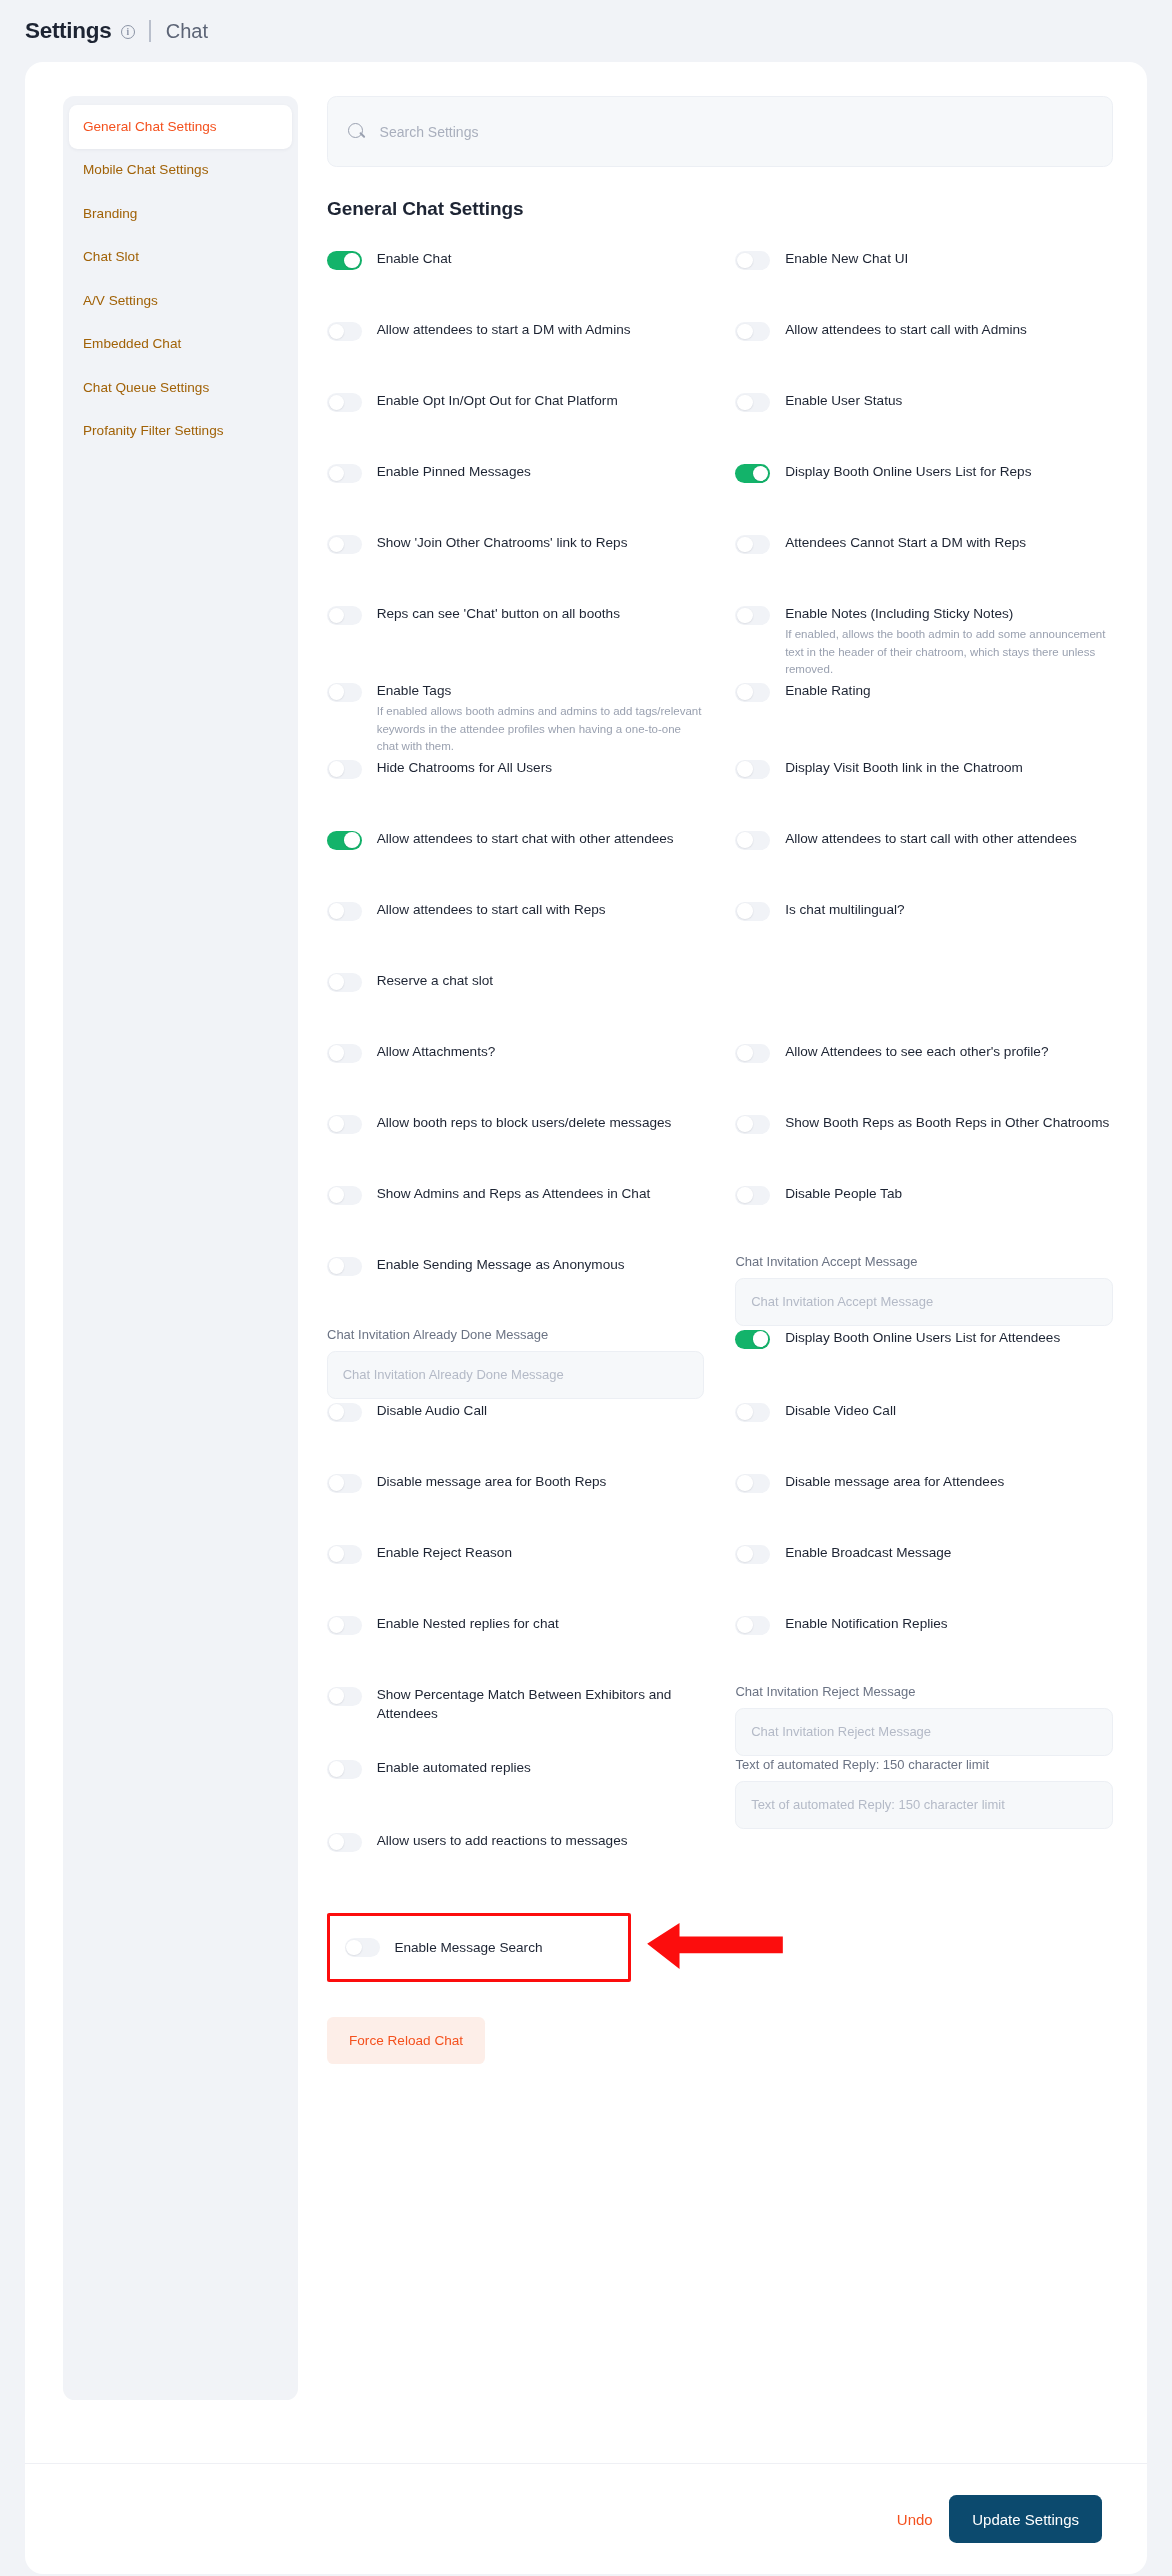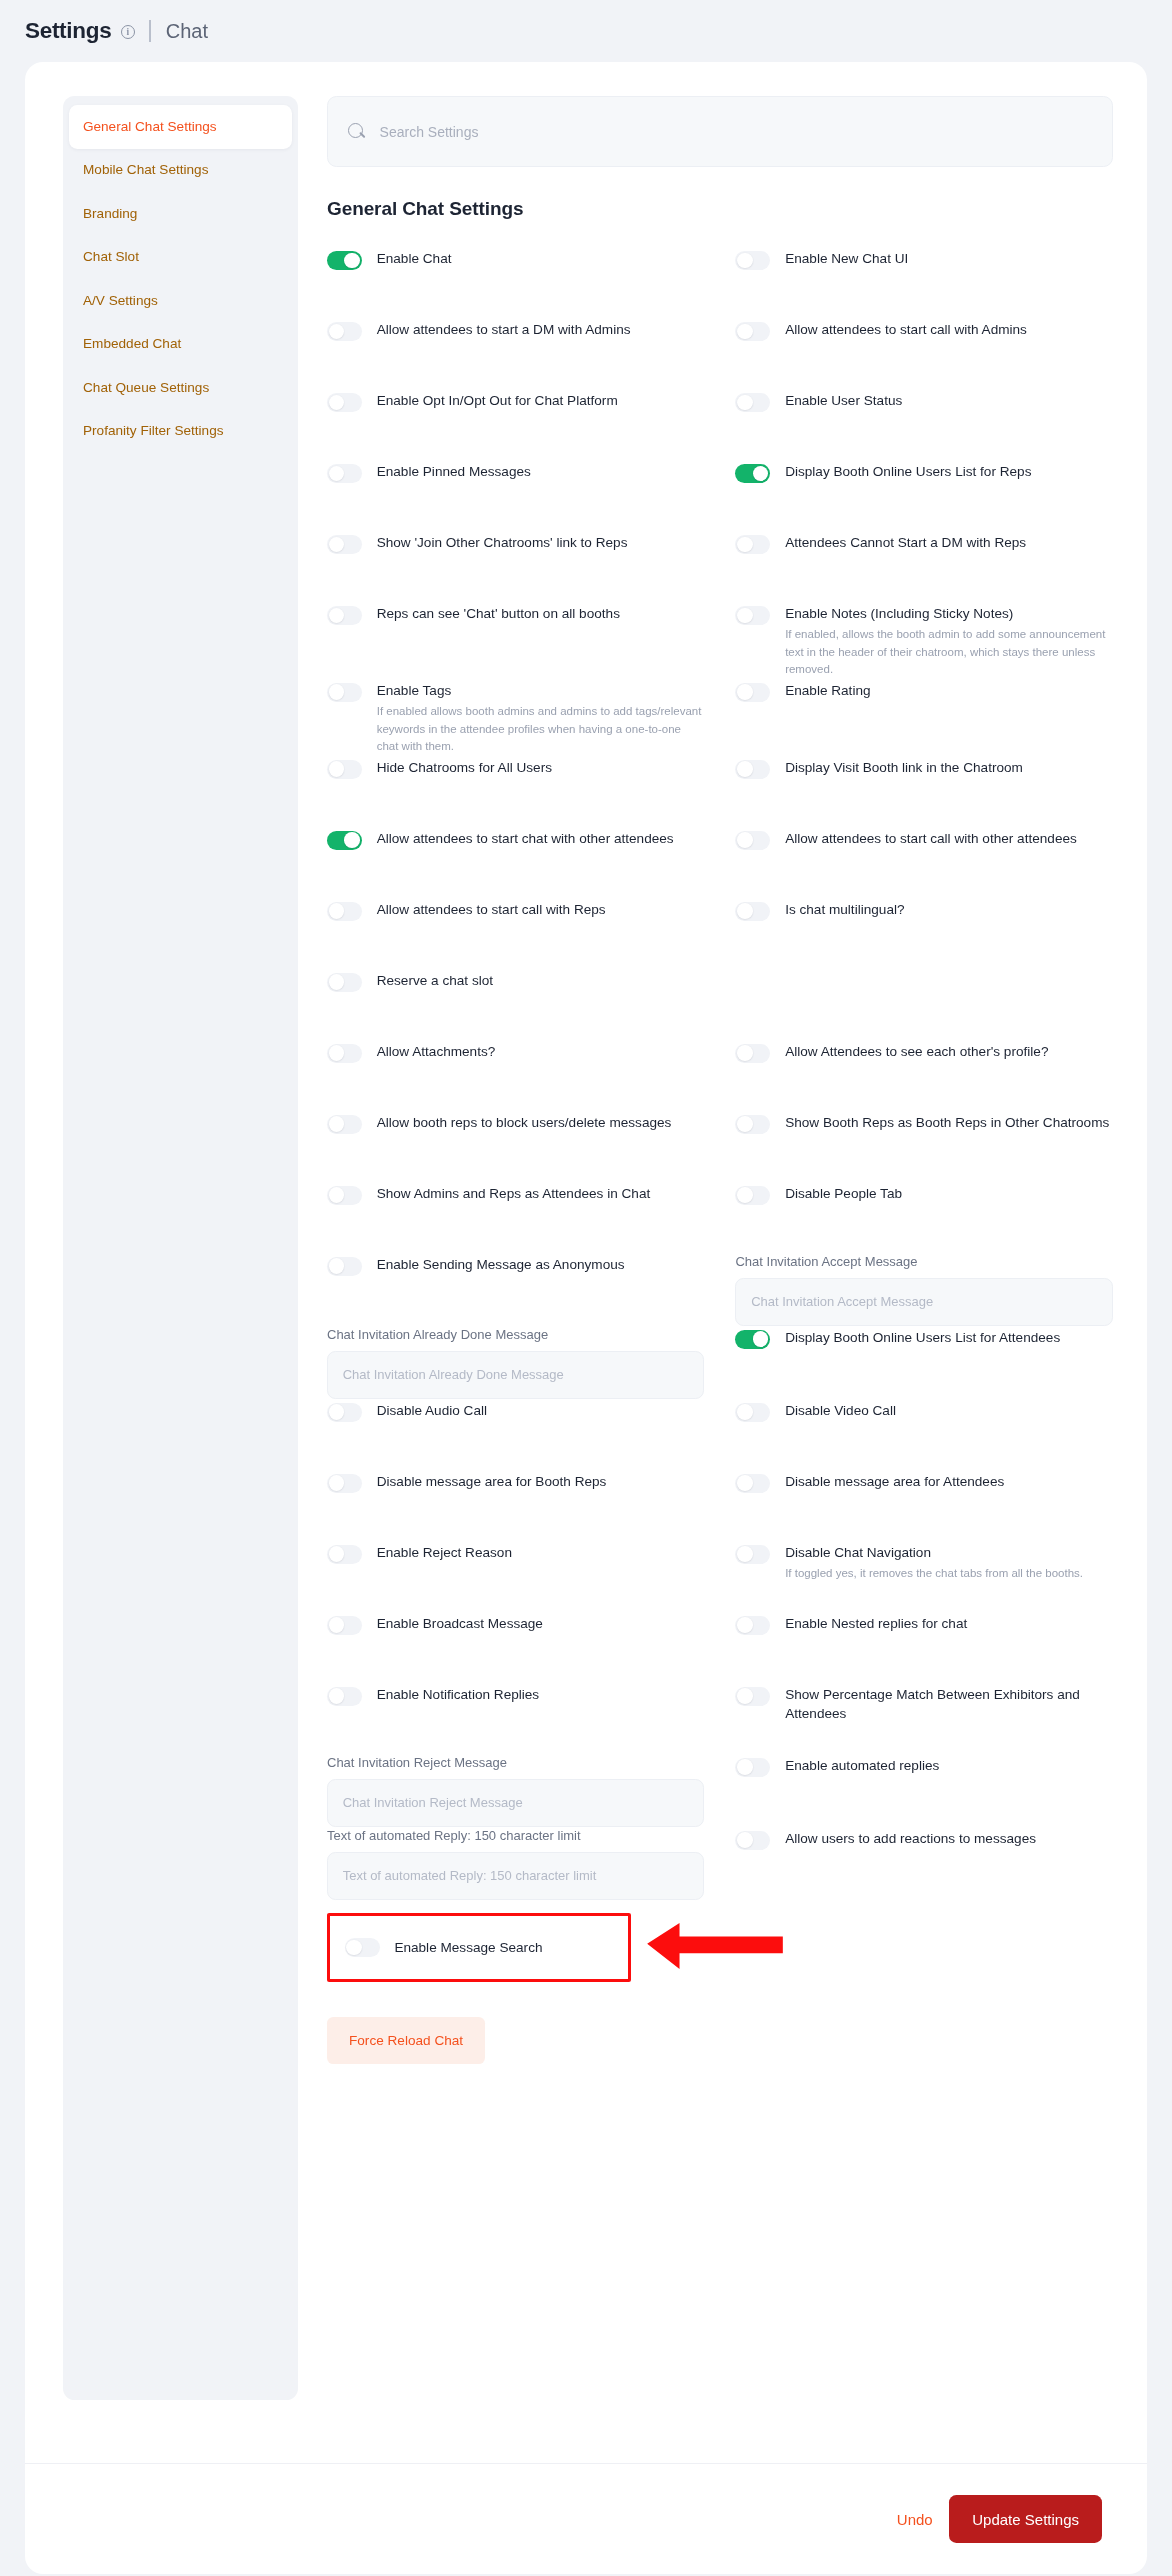--- a/index.html
+++ b/index.html
@@ -268,21 +268,21 @@
     background: #ffffff;
     border: 0;
     color: #f4511e;
     font-size: 15px;
     font-family: "Liberation Sans", sans-serif;
     padding: 13.6px 13.6px;
     border-radius: 6.3px;
     cursor: pointer;
   }
   .btn-update {
-    background: #b91c1c;
+    background: #0c4a6e;
     border: 0;
     color: #ffffff;
     font-size: 15px;
     font-family: "Liberation Sans", sans-serif;
     padding: 15.7px 23px;
     border-radius: 7.3px;
     cursor: pointer;
   }
   .spacer-lg { height: 63px; }
 </style>
@@ -595,29 +595,20 @@
             </div>
             <div class="cell-text">
               <div class="cell-label">Enable Reject Reason</div>
             </div>
           </div>
           <div class="cell">
             <div class="toggle">
               <span class="knob"></span>
             </div>
             <div class="cell-text">
-              <div class="cell-label">Disable Chat Navigation</div>
-              <div class="cell-desc">If toggled yes, it removes the chat tabs from all the booths.</div>
-            </div>
-          </div>
-          <div class="cell">
-            <div class="toggle">
-              <span class="knob"></span>
-            </div>
-            <div class="cell-text">
               <div class="cell-label">Enable Broadcast Message</div>
             </div>
           </div>
           <div class="cell">
             <div class="toggle">
               <span class="knob"></span>
             </div>
             <div class="cell-text">
               <div class="cell-label">Enable Nested replies for chat</div>
             </div>

